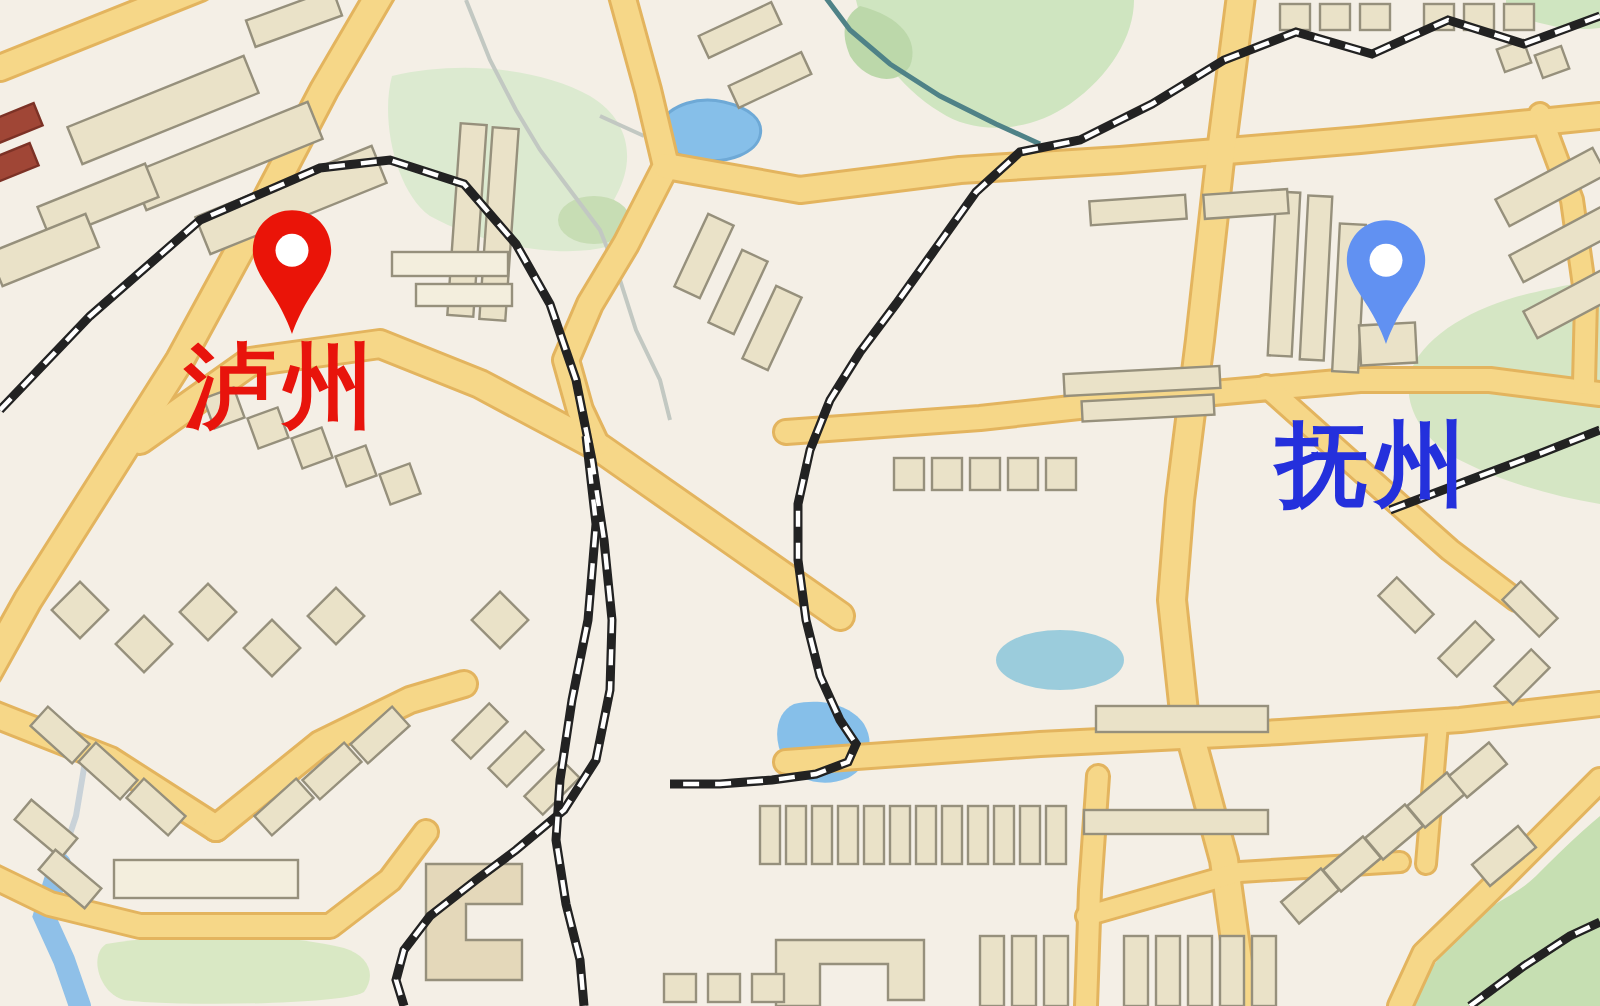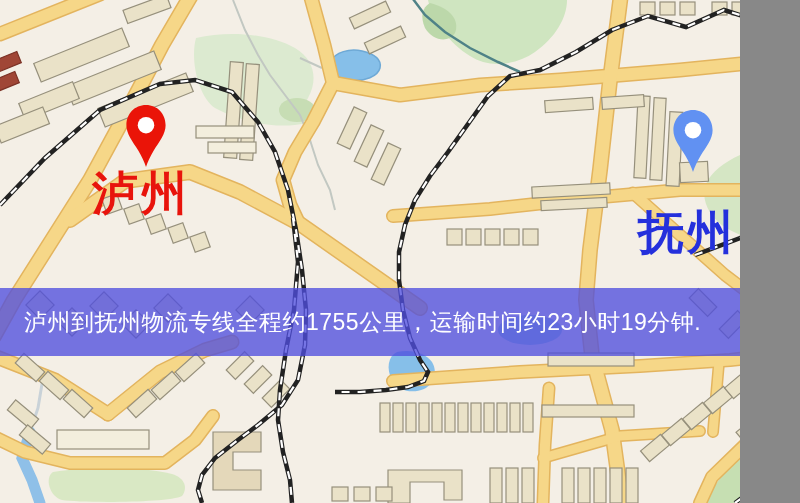--- a/index.html
+++ b/index.html
@@ -1,17 +1,17 @@
 <!DOCTYPE html>
 <html><head>
 <meta charset="utf-8">
 <style>
   html,body{margin:0;padding:0;background:#888;}
   .stage{
-    position:relative;width:740px;height:503px;overflow:hidden;
+    position:relative;width:800px;height:503px;overflow:hidden;
     background:#f4efe6;
     font-family:"Liberation Sans","DejaVu Sans",sans-serif;
   }
   .map-svg{position:absolute;left:0;top:0;width:800px;height:503px;display:block;}
   .pin{position:absolute;width:46px;height:66px;}
   .pin svg{display:block;width:100%;height:100%;}
   .pin-origin{left:123px;top:103px;color:#ea1408;}
   .pin-destination{left:670px;top:108px;color:#6191f2;}
   .city-label{
     position:absolute;
@@ -232,17 +232,14 @@
   <div class="pin pin-destination" style="color: rgb(97, 145, 242);">
     <svg viewBox="0 0 44 64">
       <path fill="currentColor" d="M22 2 C11 2 3 10.5 3 21.5 C3 30 9 37 14.5 46 C18 52 20.5 57.5 22 62 C23.5 57.5 26 52 29.5 46 C35 37 41 30 41 21.5 C41 10.5 33 2 22 2 Z"></path>
       <circle cx="22" cy="21.5" r="8" fill="#ffffff"></circle>
     </svg>
   </div>
 
   <div class="city-label label-origin" style="color: rgb(232, 20, 12);">泸州</div>
   <div class="city-label label-destination" style="color: rgb(36, 48, 220); margin-top: 32px;">抚州</div>
 
-  <div class="route-banner" style="background: rgba(80, 78, 222, 0.78); color: rgb(255, 255, 255);">
-    <span>泸州到抚州物流专线全程约1755公里，运输时间约23小时19分钟.</span>
-  </div>
 
 </div>
 
 </body></html>

